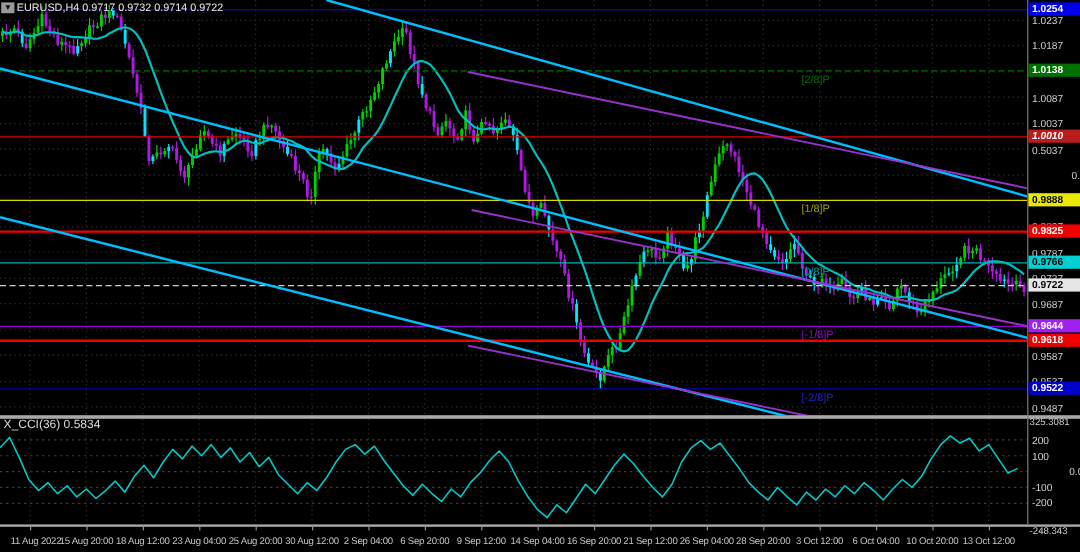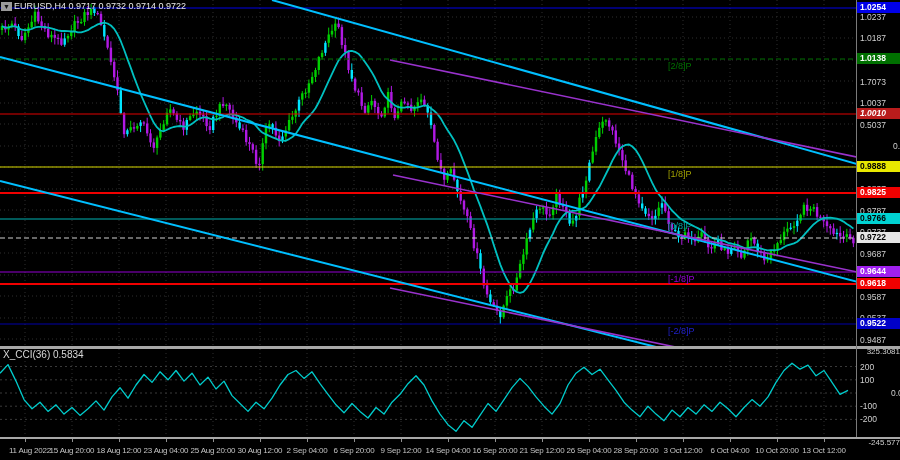--- a/index.html
+++ b/index.html
@@ -11,21 +11,21 @@
   .sep{position:absolute;left:0;width:900px;background:#a8a8a8;}
   #axis-col{position:absolute;left:856px;top:0;width:44px;height:437px;border-left:1px solid #7a7a7a;}
   .tick-label{position:absolute;left:860px;width:40px;font-size:8.5px;color:#cfcfcf;line-height:10px;}
   .badge{position:absolute;left:857px;width:43px;font-size:8.5px;line-height:11px;height:11px;padding-left:3px;box-sizing:border-box;font-weight:bold;}
   #titlebar{position:absolute;left:14px;top:1px;font-size:9px;color:#e8e8e8;z-index:5;white-space:nowrap;}
   #collapse{position:absolute;left:1px;top:2px;width:11px;height:9px;background:#9a9a9a;color:#111;
             font-size:7px;line-height:9px;text-align:center;z-index:5;}
   #cci-label{position:absolute;left:3px;font-size:10px;color:#d8d8d8;z-index:5;white-space:nowrap;}
   .time-label{position:absolute;font-size:8px;color:#c4c4c4;white-space:nowrap;transform:translateX(-50%);letter-spacing:-0.2px;}
   .time-tick{position:absolute;width:1px;height:3px;background:#909090;}
-  .ind-max{position:absolute;left:858px;width:42px;font-size:8px;color:#cfcfcf;text-align:right;}
+  .ind-max{position:absolute;left:858px;width:42px;font-size:8px;color:#cfcfcf;}
 </style>
 </head>
 <body>
 
 <div id="app">
 
   <div id="collapse">▼</div>
   <div id="titlebar">EURUSD,H4  0.9717 0.9732 0.9714 0.9722</div>
 
   <svg id="price-svg" width="856" height="346">
@@ -671,21 +671,21 @@
       <div class="time-label" style="left:683px;top:7px;">3 Oct 12:00</div>
       <div class="time-tick" style="left:730px;top:0px;"></div>
       <div class="time-label" style="left:730px;top:7px;">6 Oct 04:00</div>
       <div class="time-tick" style="left:777px;top:0px;"></div>
       <div class="time-label" style="left:777px;top:7px;">10 Oct 20:00</div>
       <div class="time-tick" style="left:824px;top:0px;"></div>
       <div class="time-label" style="left:824px;top:7px;">13 Oct 12:00</div>
     </div>
 <div class="tick-label" style="top:12px;">1.0237</div>
     <div class="tick-label" style="top:33px;">1.0187</div>
-    <div class="tick-label" style="top:77px;">1.7073</div>
+    <div class="tick-label" style="top:77px;">1.0087</div>
     <div class="tick-label" style="top:98px;">1.0037</div>
     <div class="tick-label" style="top:120px;">0.5037</div>
     <div class="tick-label" style="top:141px;padding-left:33px;">0.9937</div>
     <div class="tick-label" style="top:184px;">0.9837</div>
     <div class="tick-label" style="top:206px;">0.9787</div>
     <div class="tick-label" style="top:227px;">0.9737</div>
     <div class="tick-label" style="top:249px;">0.9687</div>
     <div class="tick-label" style="top:292px;">0.9587</div>
     <div class="tick-label" style="top:313px;">0.9537</div>
     <div class="tick-label" style="top:335px;">0.9487</div>
@@ -698,14 +698,14 @@
     <div class="badge" style="top:232px;background:#e6e6e6;color:#000000;">0.9722</div>
     <div class="badge" style="top:266px;background:#a020f0;color:#ffffff;">0.9644</div>
     <div class="badge" style="top:278px;background:#f00000;color:#ffffff;">0.9618</div>
     <div class="badge" style="top:318px;background:#0000c8;color:#ffffff;">0.9522</div>
     <div class="tick-label" style="top:362px;">200</div>
     <div class="tick-label" style="top:375px;">100</div>
     <div class="tick-label" style="top:388px;padding-left:31px;">0.00</div>
     <div class="tick-label" style="top:401px;">-100</div>
     <div class="tick-label" style="top:414px;">-200</div>
     <div class="ind-max" style="top:347px;">325.3081</div>
-    <div class="ind-max" style="top:438px;">-245.577</div>
+    <div class="ind-max" style="top:438px;">-248.343</div>
   </div>
 
 </body></html>

